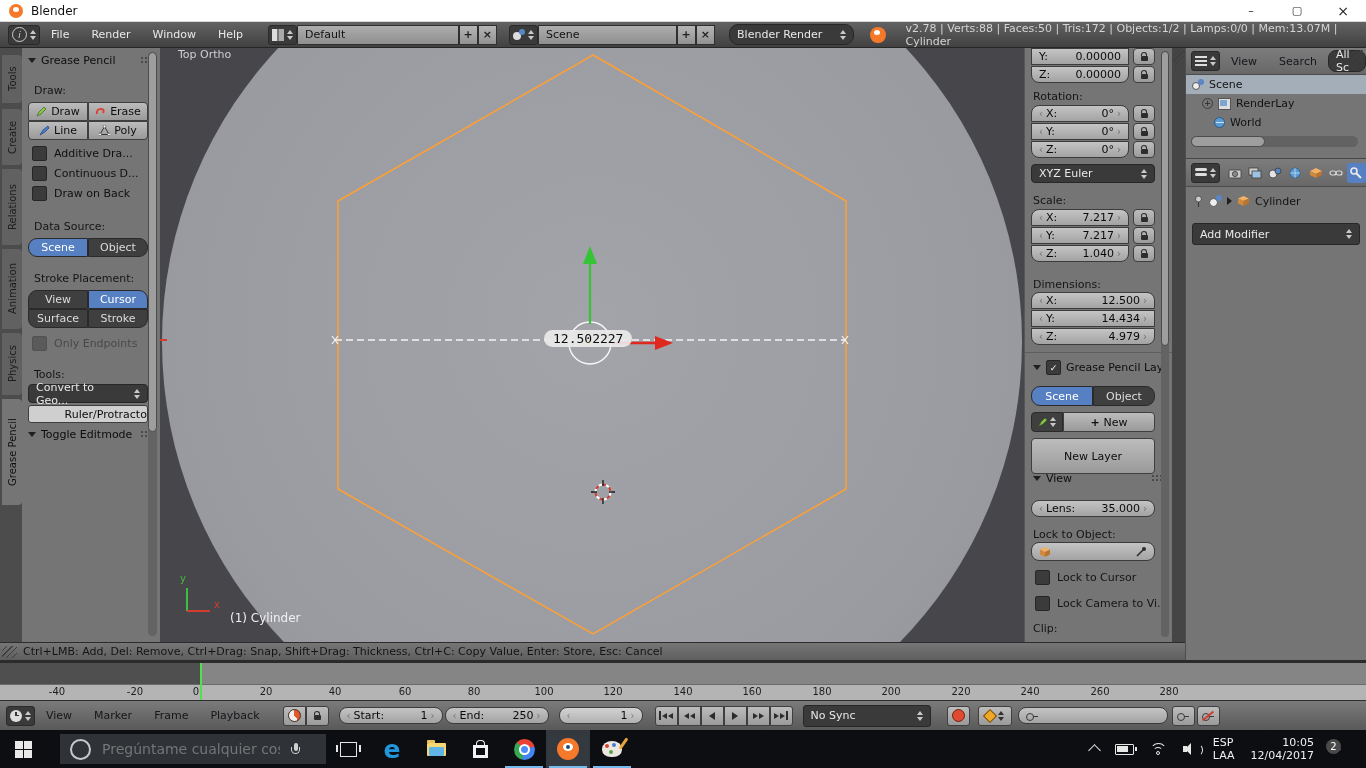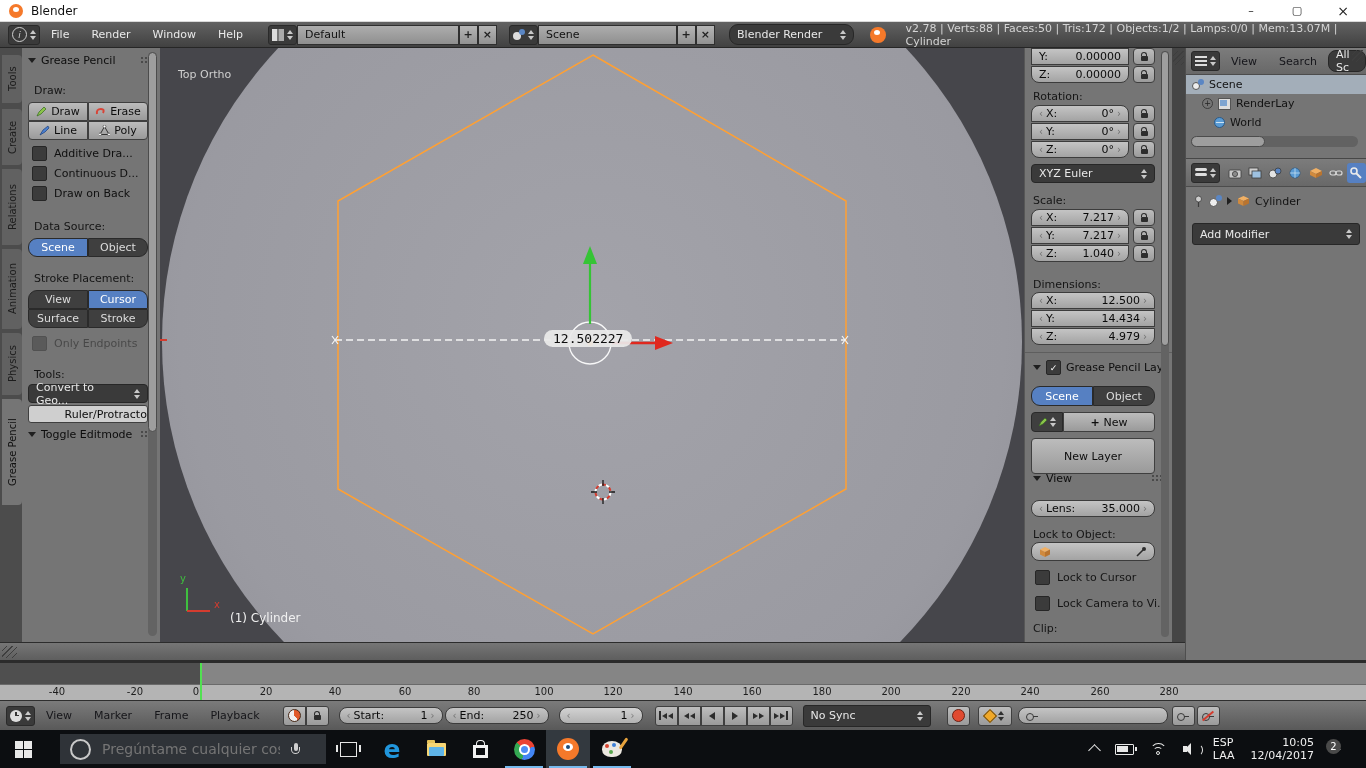--- a/index.html
+++ b/index.html
@@ -340,29 +340,30 @@
       <g>
         <circle cx="443" cy="444" r="7.5" fill="none" stroke="#ffffff" stroke-width="2" stroke-dasharray="3.8 3.8"></circle>
         <circle cx="443" cy="444" r="7.5" fill="none" stroke="#d43c2f" stroke-width="2" stroke-dasharray="3.8 3.8" stroke-dashoffset="3.8"></circle>
         <path d="M443 432 v6 M443 450 v6 M431 444 h6 M449 444 h6" stroke="#1a1a1a" stroke-width="1.3"></path>
       </g>
       <g>
         <line x1="27" y1="563" x2="27" y2="540" stroke="#3fbf3f" stroke-width="2"></line>
         <line x1="27" y1="563" x2="50" y2="563" stroke="#d43c2f" stroke-width="2"></line>
       </g>
     </svg>
-    <span class="a vplabel" style="left:18px;top:20px;">Top Ortho</span>
+    <span class="a vplabel" style="left:18px;top:0;">Top Ortho</span>
     <span class="a measure" style="left:384px;top:282px;">12.502227</span>
     <span class="a" style="left:20px;top:525px;color:#3fbf3f;font-size:10px;">y</span>
     <span class="a" style="left:54px;top:551px;color:#d43c2f;font-size:10px;">x</span>
     <span class="a" style="left:70px;top:563px;color:#f0f0f0;font-size:12px;">(1) Cylinder</span>
   </div>
 
   <div class="a vphdr">
     <span class="grip" style="width:15px;height:12px;margin:0 6px 0 2px;"></span>
+    <span>Ctrl+LMB: Add, Del: Remove, Ctrl+Drag: Snap, Shift+Drag: Thickness, Ctrl+C: Copy Value, Enter: Store,  Esc: Cancel</span>
   </div>
 
   <div class="a npanel">
     <div class="a" style="left:6px;top:0px;width:98px;">
       <div class="pill" style="margin-bottom:1px;">
         <span>Y:</span>
           <span class="val">0.00000</span>
       </div>
       <div class="pill r-bot">
         <span>Z:</span>

